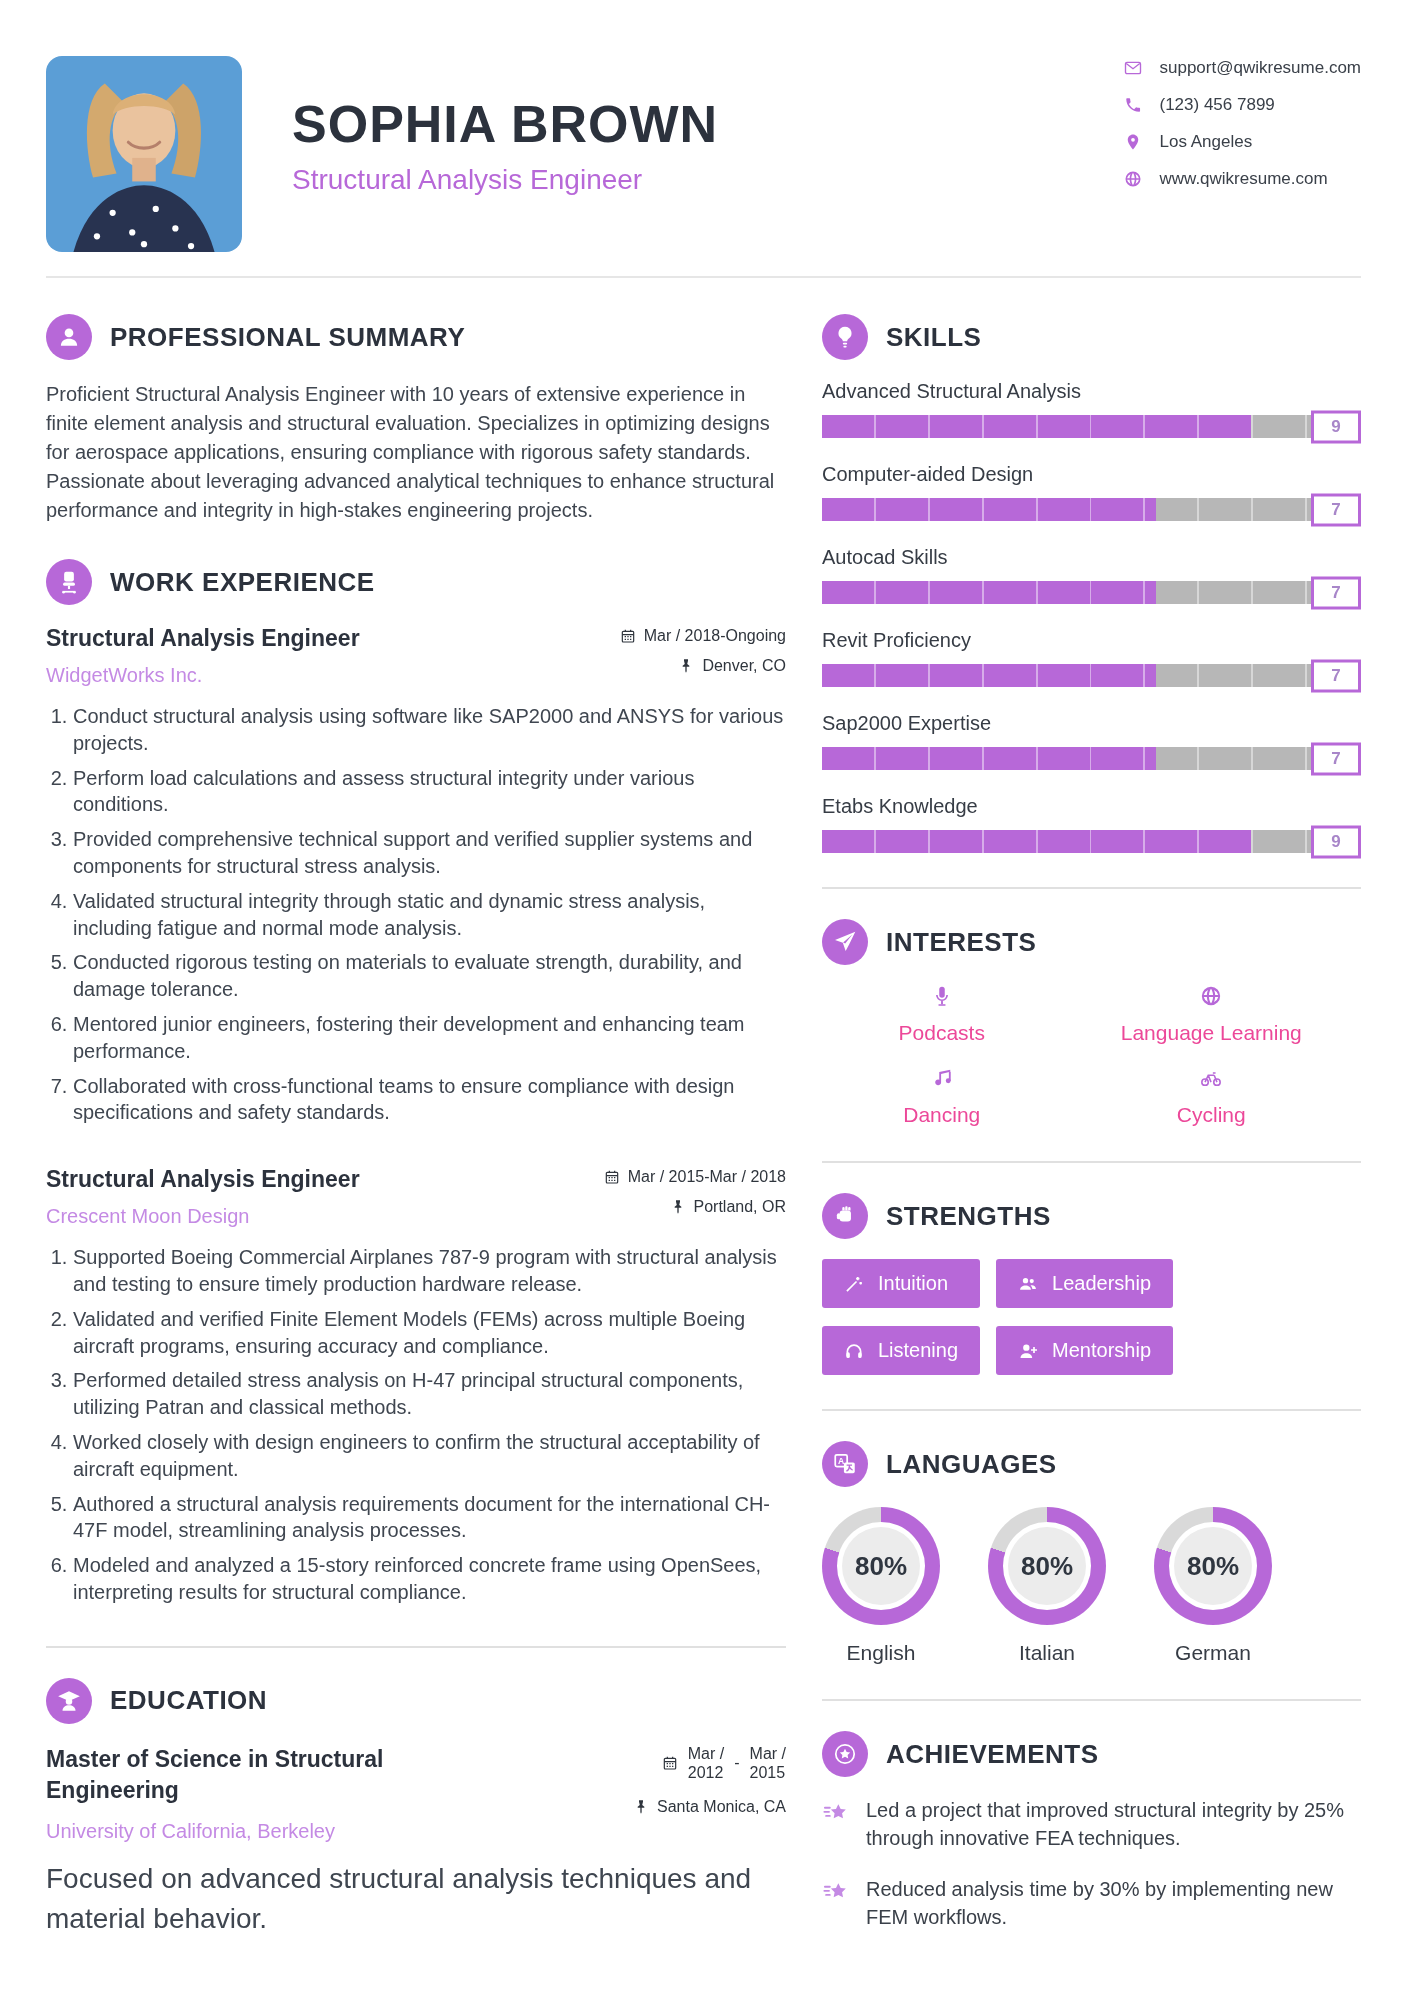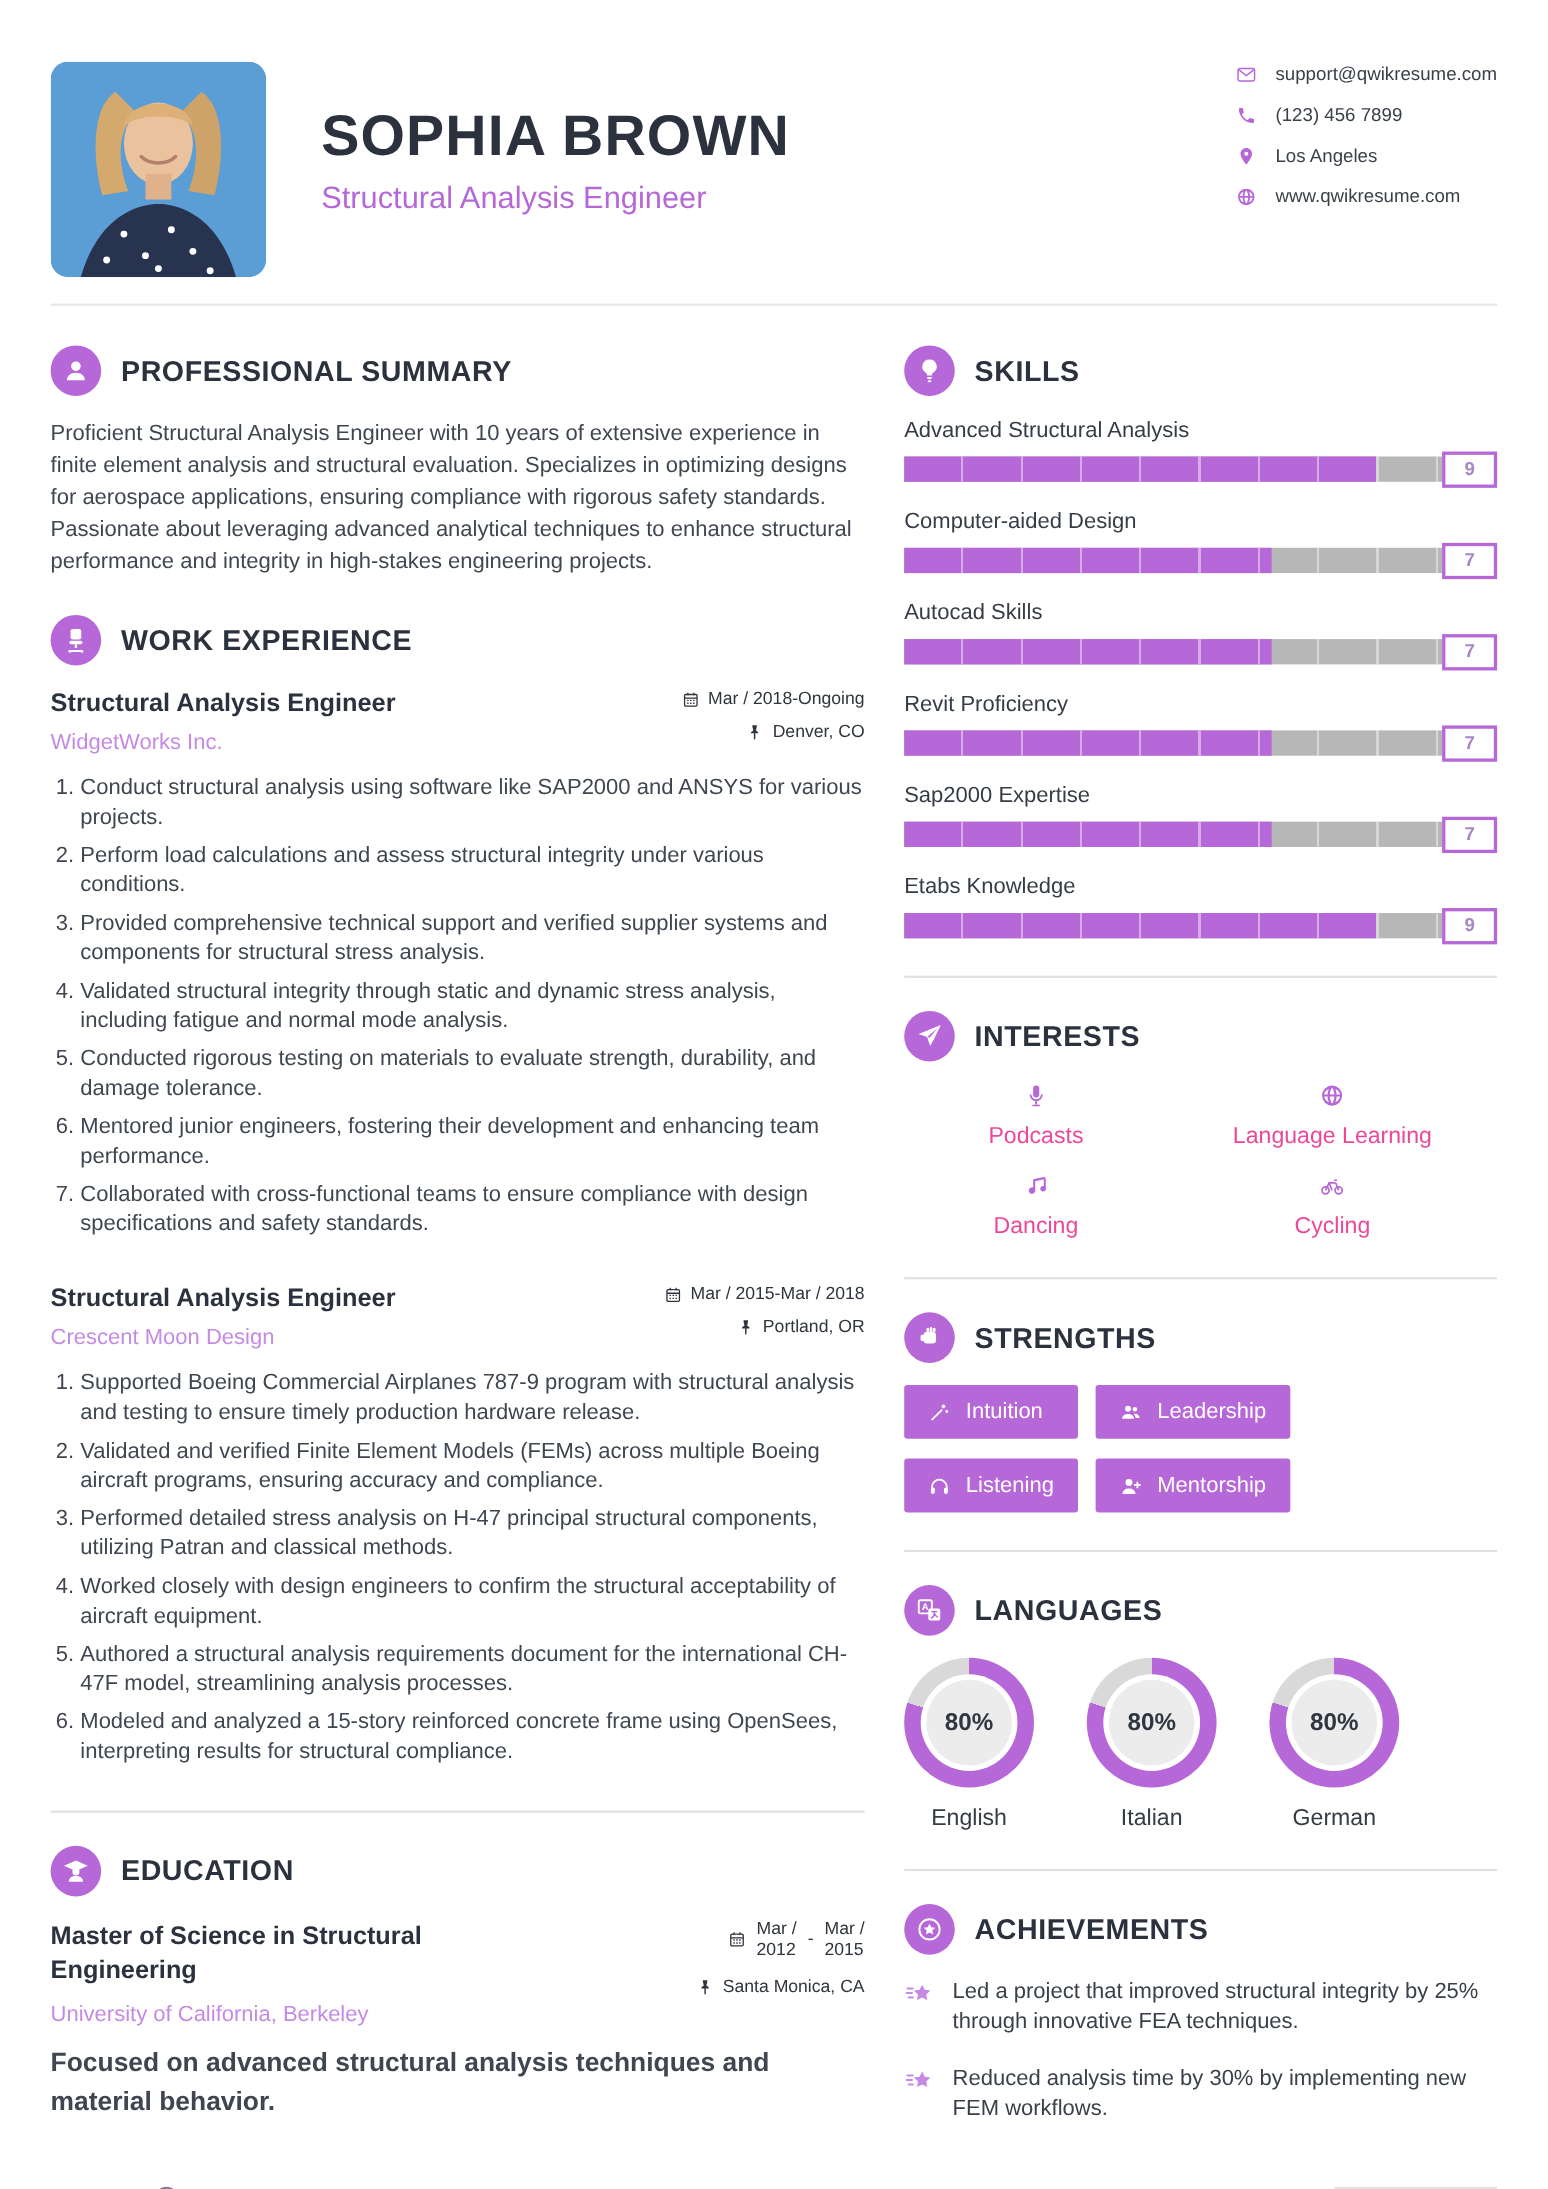--- a/index.html
+++ b/index.html
@@ -62,21 +62,21 @@
   .meta-row .ic{width:16px;height:16px;color:#2f353d;display:flex;}
   .bullets{padding-left:27px;font-size:20px;line-height:1.34;color:var(--body);}
   .bullets li{margin-bottom:8px;}
   
   .edu-head{display:flex;justify-content:space-between;}
   .edu-degree{font-size:23px;font-weight:bold;color:var(--dark);max-width:430px;line-height:1.35;}
   .edu-school{font-size:20px;color:var(--accent-light);margin-top:14px;}
   .edu-meta{display:flex;flex-direction:column;align-items:flex-end;gap:16px;}
   .edu-dates{display:flex;align-items:center;gap:10px;font-size:16px;color:#2f353d;}
   .date-stack{display:flex;flex-direction:column;line-height:1.2;}
-  .edu-desc{font-size:24px;line-height:1.45;margin-top:16px;font-weight:bold;}
+  .edu-desc{font-size:28px;line-height:1.45;margin-top:16px;}
   
   .skill{margin-bottom:25px;}
   .skill-name{font-size:20px;color:#363c45;margin-bottom:12px;}
   .skill-bar{position:relative;height:23px;background:var(--track);}
   .skill-fill{position:absolute;left:0;top:0;bottom:0;background:var(--accent);}
   .skill-bar::after{
     content:"";position:absolute;inset:0;
     background:repeating-linear-gradient(to right, transparent 0 calc(10% - 2px), rgba(255,255,255,.45) calc(10% - 2px) 10%);
   }
   .skill-score{
@@ -97,21 +97,21 @@
     padding:13px 22px;border-radius:3px;border:none;
     font-family:"Liberation Sans", sans-serif;
   }
   .strength-btn .ic{width:20px;height:20px;display:flex;}
   
   .langs{display:flex;gap:48px;}
   .lang{display:flex;flex-direction:column;align-items:center;}
   .ring{width:118px;height:118px;border-radius:50%;display:flex;align-items:center;justify-content:center;}
   .ring-hole{width:88px;height:88px;border-radius:50%;background:#fff;display:flex;align-items:center;justify-content:center;}
   .ring-core{width:78px;height:78px;border-radius:50%;background:#ececec;display:flex;align-items:center;justify-content:center;
-    font-size:22px;font-weight:bold;color:#2f3640;}
+    font-size:26px;font-weight:bold;color:#2f3640;}
   .lang-name{font-size:21px;color:#363c45;margin-top:16px;}
   
   .ach-item{display:flex;gap:16px;margin-bottom:24px;font-size:20px;line-height:1.38;color:#3a4049;}
   .ach-item .ic{width:28px;height:28px;color:var(--accent-light);flex:0 0 auto;margin-top:2px;display:flex;}
   
   .footer{display:flex;align-items:center;margin-top:20px;}
   .powered{display:flex;align-items:center;gap:12px;}
   .powered-label{font-size:15px;color:#b91c1c;}
   .q-logo{width:30px;height:30px;color:#8d7f99;display:flex;}
   .brand{font-size:15px;color:#333;text-decoration:underline;}

